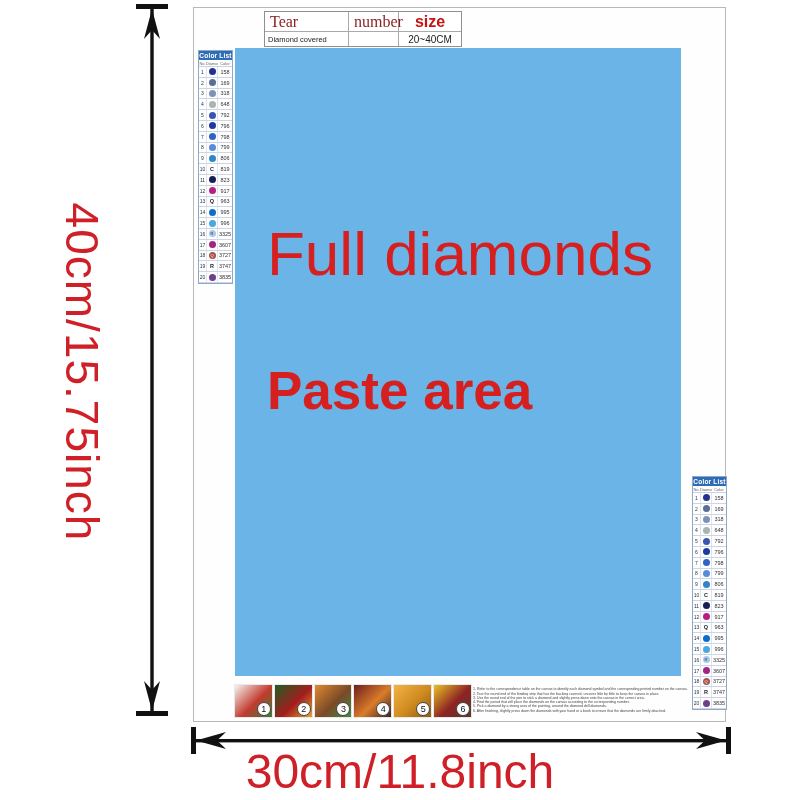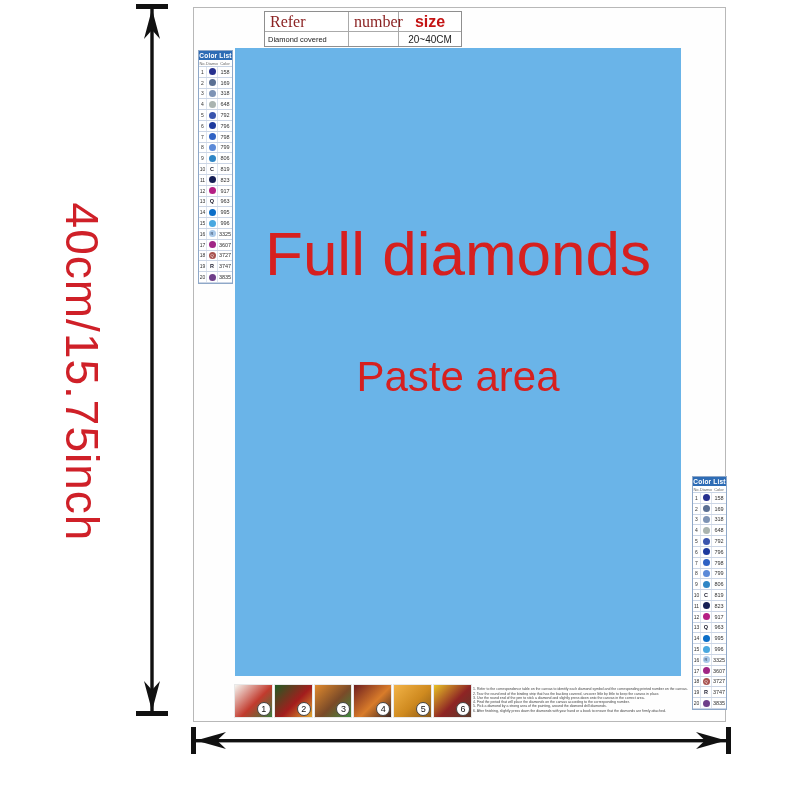--- a/index.html
+++ b/index.html
@@ -41,23 +41,23 @@
   .cl-sym{display:flex;justify-content:center;align-items:center;border-left:1px solid #dde4ee;border-right:1px solid #dde4ee;height:100%;}
   .cl-sym.plain{font-size:5.5px;color:#223;font-weight:bold;}
   .cl-circle{width:7px;height:7px;border-radius:50%;display:flex;justify-content:center;align-items:center;
              font-size:4px;color:#fff;line-height:7px;}
   .cl-code{font-size:5.5px;color:#333;text-align:center;}
   .clist.left{left:4px;top:42px;}
   .clist.right{left:498px;top:468px;}
 
   
   .blue-area{position:absolute;left:41px;top:40px;width:446px;height:628px;}
-  .blue-title{position:absolute;width:100%;text-align:center;line-height:1;font-weight:normal;}
+  .blue-title{position:absolute;width:100%;line-height:1;font-weight:normal;margin-left:32px;}
   .blue-title.l1{top:175px;font-size:62px;}
-  .blue-title.l2{top:308px;font-size:42px;}
+  .blue-title.l2{top:316px;font-size:53px;font-weight:bold;}
 
   
   .steps{position:absolute;left:40px;top:676px;width:238px;height:34px;display:flex;gap:1px;}
   .step{flex:1;position:relative;border:0.5px solid #e8e8e8;box-sizing:border-box;}
   .step-num{position:absolute;right:1px;bottom:1px;width:12px;height:12px;border-radius:50%;
             background:#fff;border:1px solid #444;font-size:9px;line-height:12px;text-align:center;color:#111;}
 
   
   .instructions{position:absolute;left:279px;top:679px;width:230px;height:31px;overflow:hidden;}
   .instr-scale{width:460px;transform:scale(0.5);transform-origin:0 0;}
@@ -73,21 +73,21 @@
     <rect x="16.3" y="7" width="3.4" height="702" fill="#111"></rect>
     <polygon points="18,7 10,37 18,28 26,37" fill="#111"></polygon>
     <polygon points="18,709 10,679 18,688 26,679" fill="#111"></polygon>
     <rect x="2" y="709" width="32" height="5" fill="#111"></rect>
   </svg>
   <div class="v-label">40cm/15.75inch</div>
 
   <div class="page">
 
     <div class="item-table">
-      <div class="it-cell it-head">Refer</div>
+      <div class="it-cell it-head">Tear</div>
       <div class="it-cell it-head">number</div>
       <div class="it-cell it-head size">size</div>
       <div class="it-cell it-data">Diamond covered</div>
       <div class="it-cell it-data"></div>
       <div class="it-cell it-data size">20~40CM</div>
     </div>
 
     <div class="clist left">
       <div class="cl-title" style="background: rgb(46, 108, 181);">Color List</div>
       <div class="cl-head">
@@ -417,14 +417,15 @@
 
   </div>
 
   <svg class="dim-svg" style="left:185px;top:726px;" width="550" height="29" viewBox="0 0 550 29">
     <rect x="6" y="1" width="5" height="27" fill="#111"></rect>
     <rect x="11" y="13" width="530" height="3.4" fill="#111"></rect>
     <polygon points="11,14.5 41,6 32,14.5 41,23" fill="#111"></polygon>
     <polygon points="541,14.5 511,6 520,14.5 511,23" fill="#111"></polygon>
     <rect x="541" y="1" width="5" height="27" fill="#111"></rect>
   </svg>
+  <div class="h-label">30cm/11.8inch</div>
 
 </div>
 
 </body></html>

